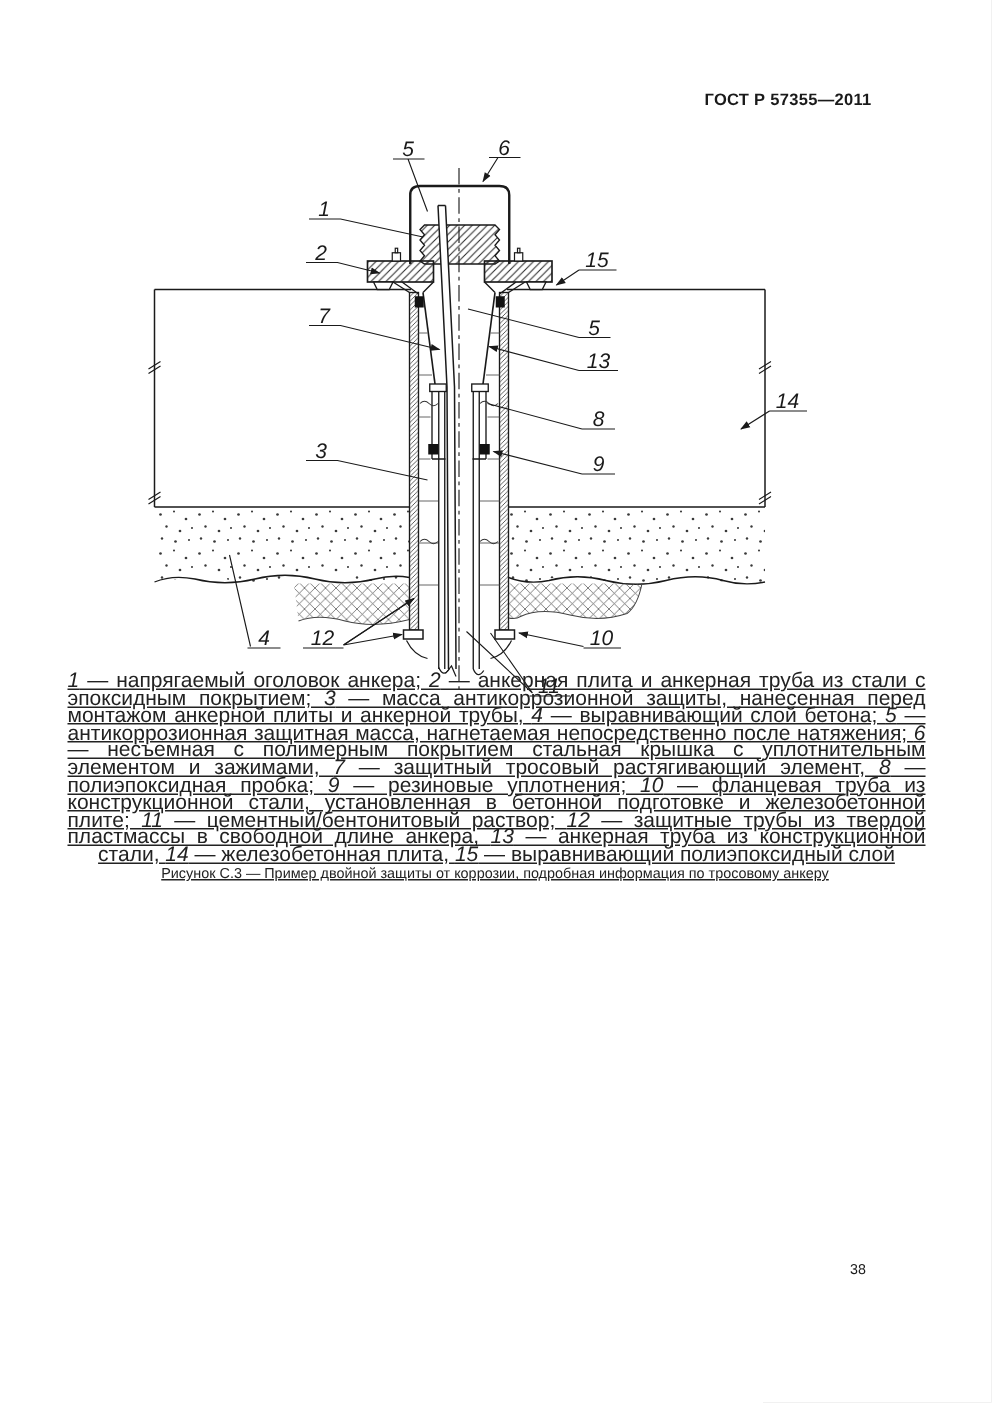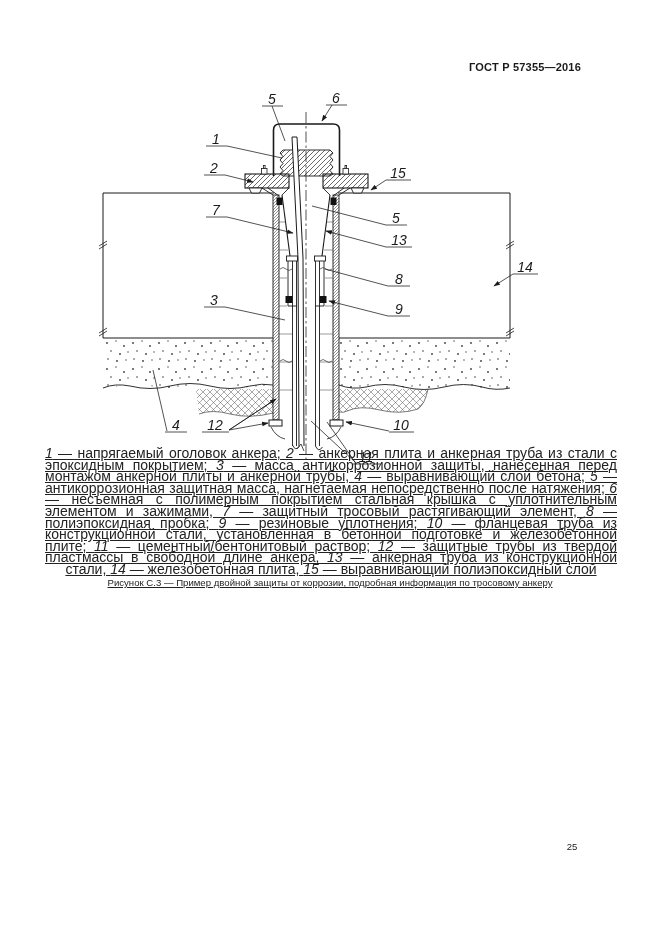--- a/index.html
+++ b/index.html
@@ -32,21 +32,21 @@
   .page-number{
     position:absolute;top:841px;left:558px;width:28px;
     text-align:center;font-size:9.5px;
   }
 </style>
 </head>
 <body>
 
 <div class="page">
 
-  <div class="doc-header">ГОСТ Р 57355—2016</div>
+  <div class="doc-header">ГОСТ Р 57355—2011</div>
 
   <div class="drawing-wrap">
   <svg width="661" height="470" viewBox="0 0 661 470">
     <defs>
       <pattern id="h45" width="5" height="5" patternUnits="userSpaceOnUse">
         <path d="M-1,6 L6,-1 M-1,1 L1,-1 M4,6 L6,4" stroke="#2a2a2a" stroke-width="0.7" fill="none"></path>
       </pattern>
       <pattern id="hfine" width="3" height="3" patternUnits="userSpaceOnUse">
         <path d="M-0.5,3.5 L3.5,-0.5" stroke="#2a2a2a" stroke-width="0.5" fill="none"></path>
       </pattern>
@@ -203,15 +203,15 @@
       <text class="lbl" x="401" y="430">10</text>
       <text class="lbl" x="366" y="462">11</text>
     </g>
   </svg>
   </div>
 
   <div class="legend"><span><i>1</i> — напрягаемый оголовок анкера; </span><span><i>2</i> — анкерная плита и анкерная труба из стали с эпоксидным покрытием; </span><span><i>3</i> — масса антикоррозионной защиты, нанесенная перед монтажом анкерной плиты и анкерной трубы, </span><span><i>4</i> — выравнивающий слой бетона; </span><span><i>5</i> — антикоррозионная защитная масса, нагнетаемая непосредственно после натяжения; </span><span><i>6</i> — несъемная с полимерным покрытием стальная крышка с уплотнительным элементом и зажимами, </span><span><i>7</i> — защитный тросовый растягивающий элемент, </span><span><i>8</i> — полиэпоксидная пробка; </span><span><i>9</i> — резиновые уплотнения; </span><span><i>10</i> — фланцевая труба из конструкционной стали, установленная в бетонной подготовке и железобетонной плите; </span><span><i>11</i> — цементный/бентонитовый раствор; </span><span><i>12</i> — защитные трубы из твердой пластмассы в свободной длине анкера, </span><span><i>13</i> — анкерная труба из конструкционной стали, </span><span><i>14</i> — железобетонная плита, </span><span><i>15</i> — выравнивающий полиэпоксидный слой </span></div>
 
   <div class="fig-caption">Рисунок С.3 — Пример двойной защиты от коррозии, подробная информация по тросовому анкеру</div>
 
-  <div class="page-number">25</div>
+  <div class="page-number">38</div>
 
 </div>
 
 </body></html>

